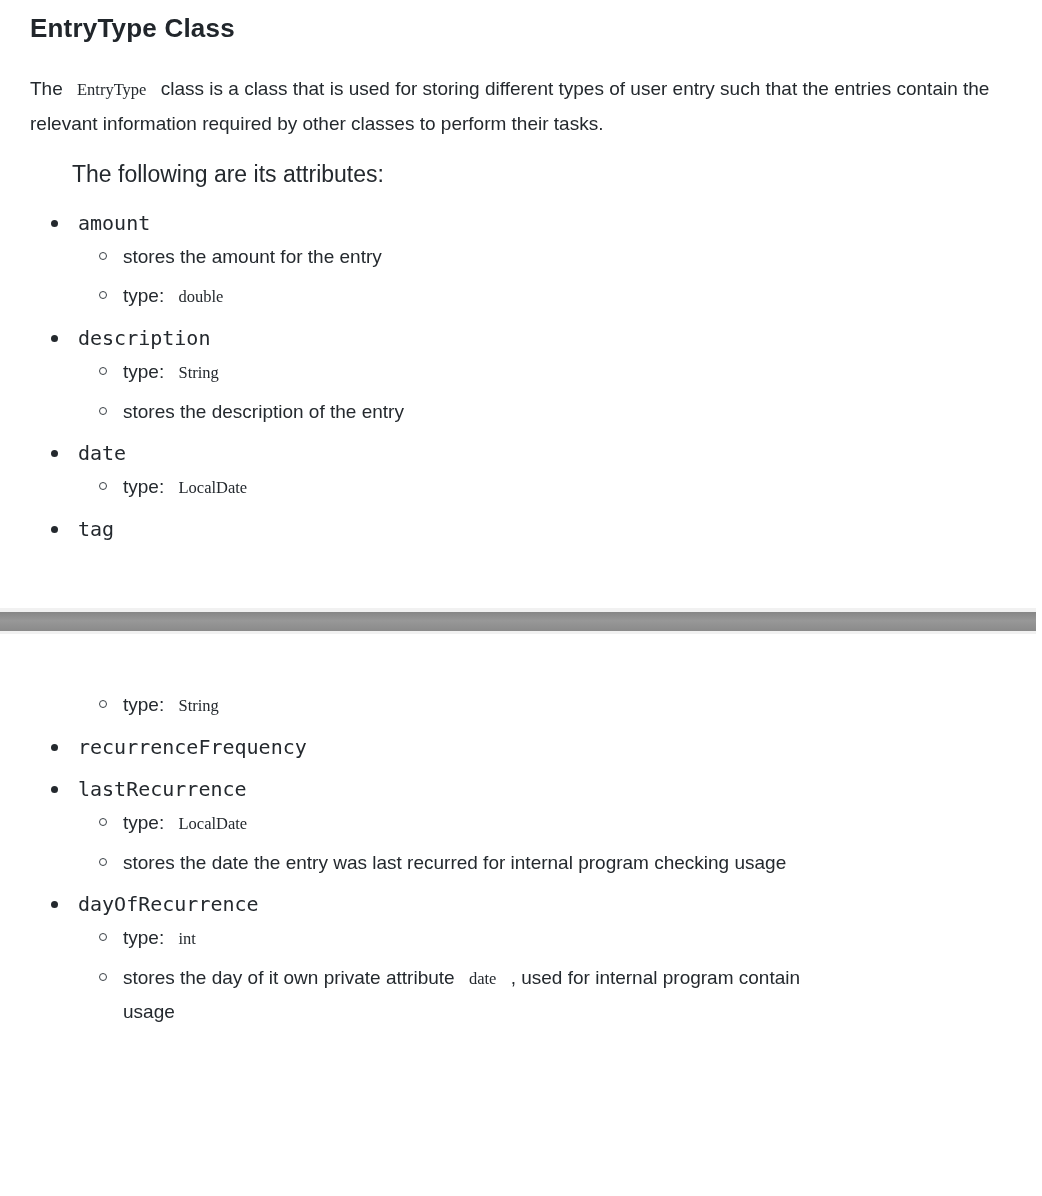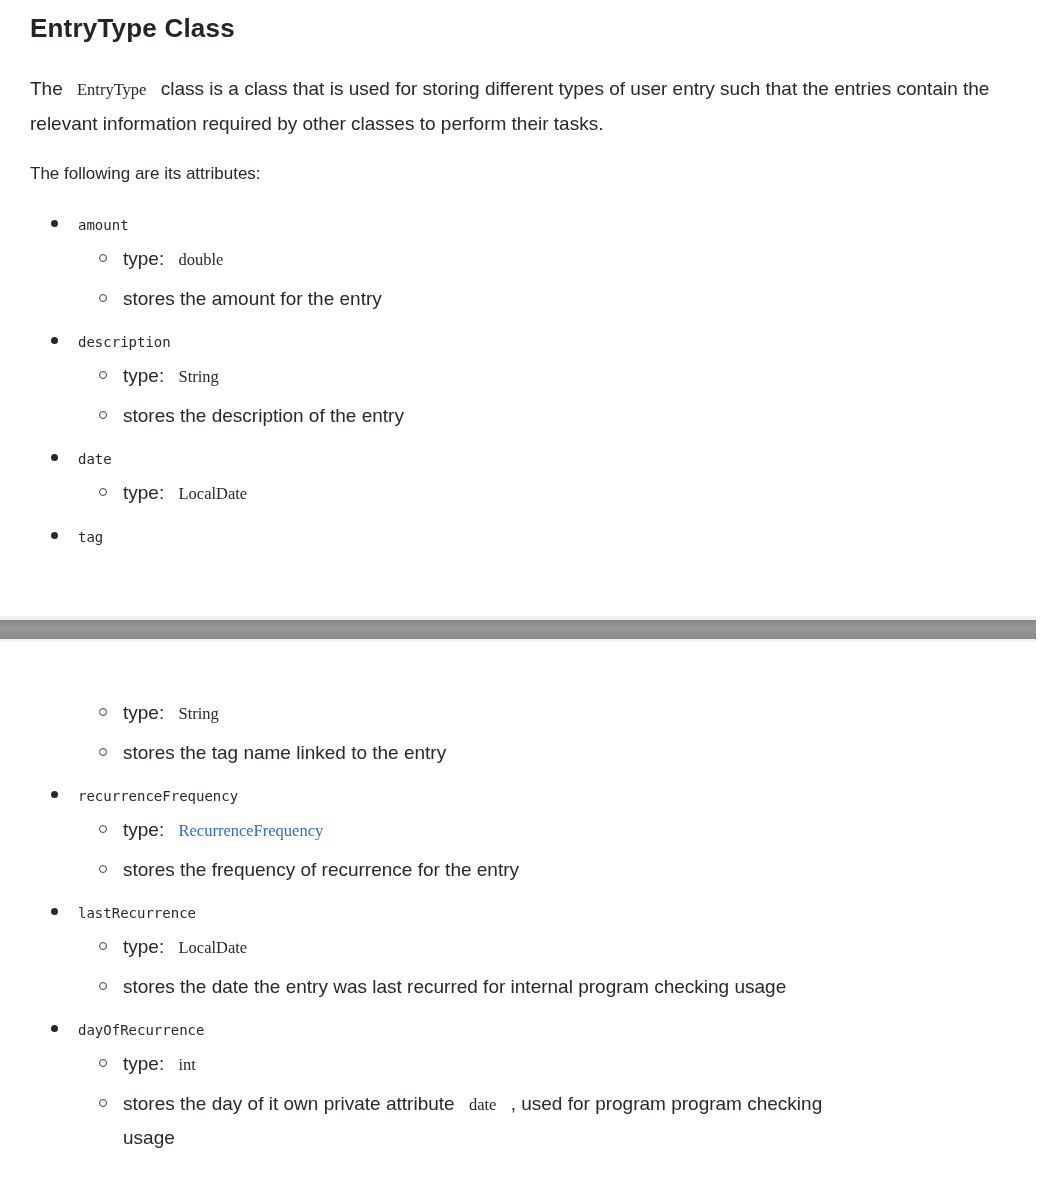--- a/index.html
+++ b/index.html
@@ -15,40 +15,40 @@
 
   h1.page-title {
     font-size: 26px; line-height: 36px; font-weight: 700;
     color: #21262b; letter-spacing: 0.2px;
     margin-bottom: 26px;
   }
   p.intro {
     font-size: 19px; line-height: 34px;
     max-width: 990px; margin-bottom: 16px;
   }
-  p.lead { font-size: 17px; line-height: 34px; }
+  p.lead { font-size: 23px; line-height: 34px; margin-left: 42px; }
 
   .codespan {
     font-family: Liberation Serif, serif;
     font-size: 16.5px;
     color: #24292e;
     margin: 0 9px;
   }
   a.codespan.link { color: #2d6bd8; text-decoration: none; }
 
   ul.attr-list { list-style: none; }
   ul.attr-list.top { margin-top: 16px; }
   li { font-size: 19px; line-height: 33px; position: relative; }
   li.parent { padding-left: 48px; margin-top: 9px; }
   li.parent::before {
     content: ""; position: absolute; left: 21px; top: 13px;
     width: 7px; height: 7px; border-radius: 50%; background: #24292e;
   }
   li.parent.no-bullet::before { display: none; }
-  .attr-name { font-family: "DejaVu Sans Mono", monospace; font-size: 14px; }
+  .attr-name { font-family: "DejaVu Sans Mono", monospace; font-size: 20px; }
   ul.subs { list-style: none; }
   li.sub { padding-left: 45px; position: relative; }
   li.sub + li.sub { margin-top: 6px; }
   li.sub::before {
     content: ""; position: absolute; left: 21px; top: 12px;
     width: 6px; height: 6px; border: 1.5px solid #3a4046;
     border-radius: 50%; background: transparent;
   }
   .type-label, .desc-text { font-size: 19px; }
 
@@ -69,22 +69,22 @@
 
   <div class="section-pad section-top">
     <h1 class="page-title">EntryType Class</h1>
 
     <p class="intro"><span>The </span><span class="codespan">EntryType</span><span> class is a class that is used for storing different types of user entry such that the entries contain the relevant information required by other classes to perform their tasks.</span></p>
 
     <p class="lead">The following are its attributes:</p>
 
     <ul class="attr-list top">
         <li class="parent"><span class="attr-name">amount</span><ul class="subs">
+            <li class="sub"><span class="desc-text">stores the amount for the entry</span></li>
             <li class="sub"><span class="type-label">type: </span><span class="codespan">double</span></li>
-            <li class="sub"><span class="desc-text">stores the amount for the entry</span></li>
           </ul></li>
         <li class="parent"><span class="attr-name">description</span><ul class="subs">
             <li class="sub"><span class="type-label">type: </span><span class="codespan">String</span></li>
             <li class="sub"><span class="desc-text">stores the description of the entry</span></li>
           </ul></li>
         <li class="parent"><span class="attr-name">date</span><ul class="subs">
             <li class="sub"><span class="type-label">type: </span><span class="codespan">LocalDate</span></li>
           </ul></li>
         <li class="parent"><span class="attr-name">tag</span></li>
       </ul>
@@ -94,31 +94,27 @@
     <div class="divider-gap-top"></div>
     <div class="divider-bar"></div>
     <div class="divider-gap-bottom"></div>
   </div>
 
   <div class="section-pad section-bottom">
     <ul class="attr-list">
         <li class="parent no-bullet">
           <ul class="subs">
             <li class="sub"><span class="type-label">type: </span><span class="codespan">String</span></li>
-            <li class="sub"><span class="desc-text">stores the tag name linked to the entry</span></li>
           </ul>
         </li>
-        <li class="parent"><span class="attr-name">recurrenceFrequency</span><ul class="subs">
-            <li class="sub"><span class="type-label">type: </span><a class="codespan link" href="#">RecurrenceFrequency</a></li>
-            <li class="sub"><span class="desc-text">stores the frequency of recurrence for the entry</span></li>
-          </ul></li>
+        <li class="parent"><span class="attr-name">recurrenceFrequency</span></li>
         <li class="parent"><span class="attr-name">lastRecurrence</span><ul class="subs">
             <li class="sub"><span class="type-label">type: </span><span class="codespan">LocalDate</span></li>
             <li class="sub"><span class="desc-text">stores the date the entry was last recurred for internal program checking usage</span></li>
           </ul></li>
         <li class="parent"><span class="attr-name">dayOfRecurrence</span><ul class="subs">
             <li class="sub"><span class="type-label">type: </span><span class="codespan">int</span></li>
-            <li class="sub"><span class="desc-text">stores the day of it own private attribute </span><span class="codespan">date</span><span class="desc-text"> , used for program program checking</span><br><span class="desc-text">usage</span></li>
+            <li class="sub"><span class="desc-text">stores the day of it own private attribute </span><span class="codespan">date</span><span class="desc-text"> , used for internal program contain</span><br><span class="desc-text">usage</span></li>
           </ul></li>
       </ul>
   </div>
 
 </div>
 
 </body></html>

